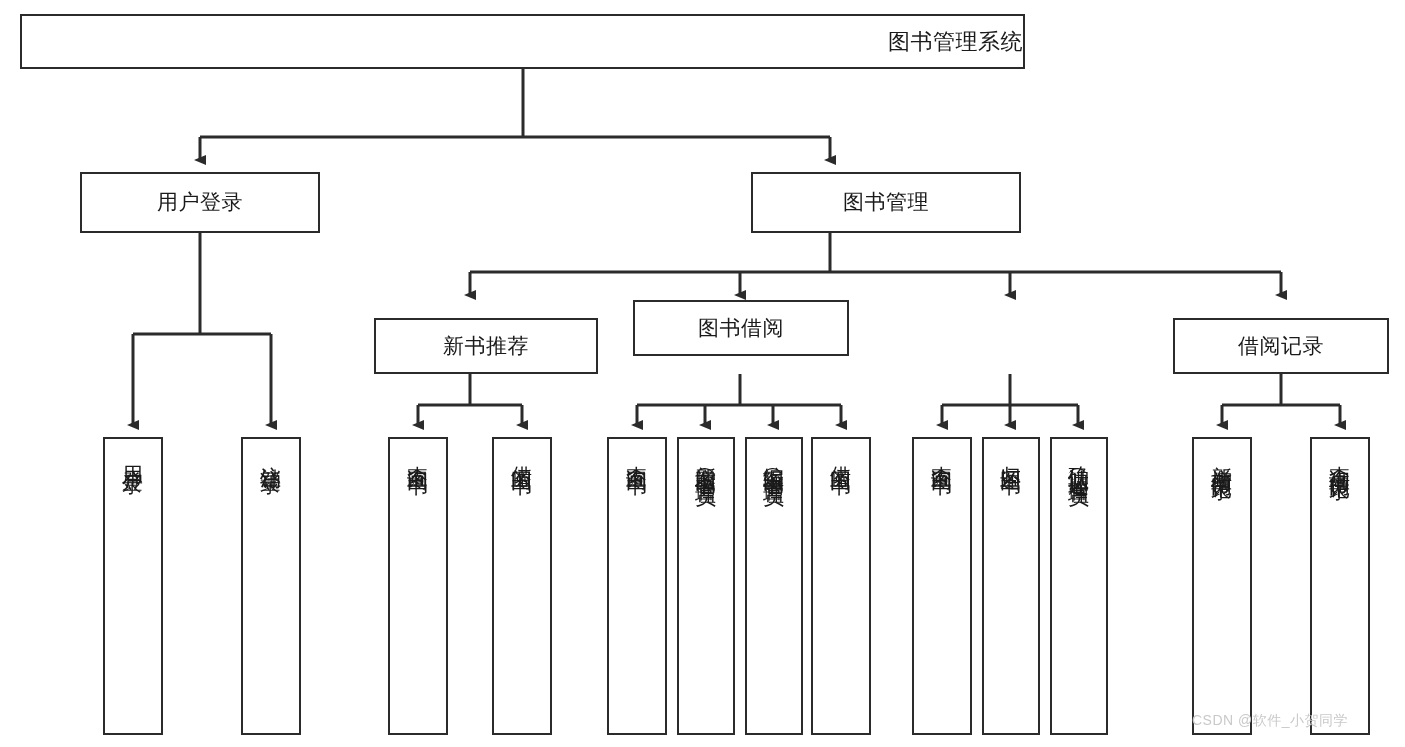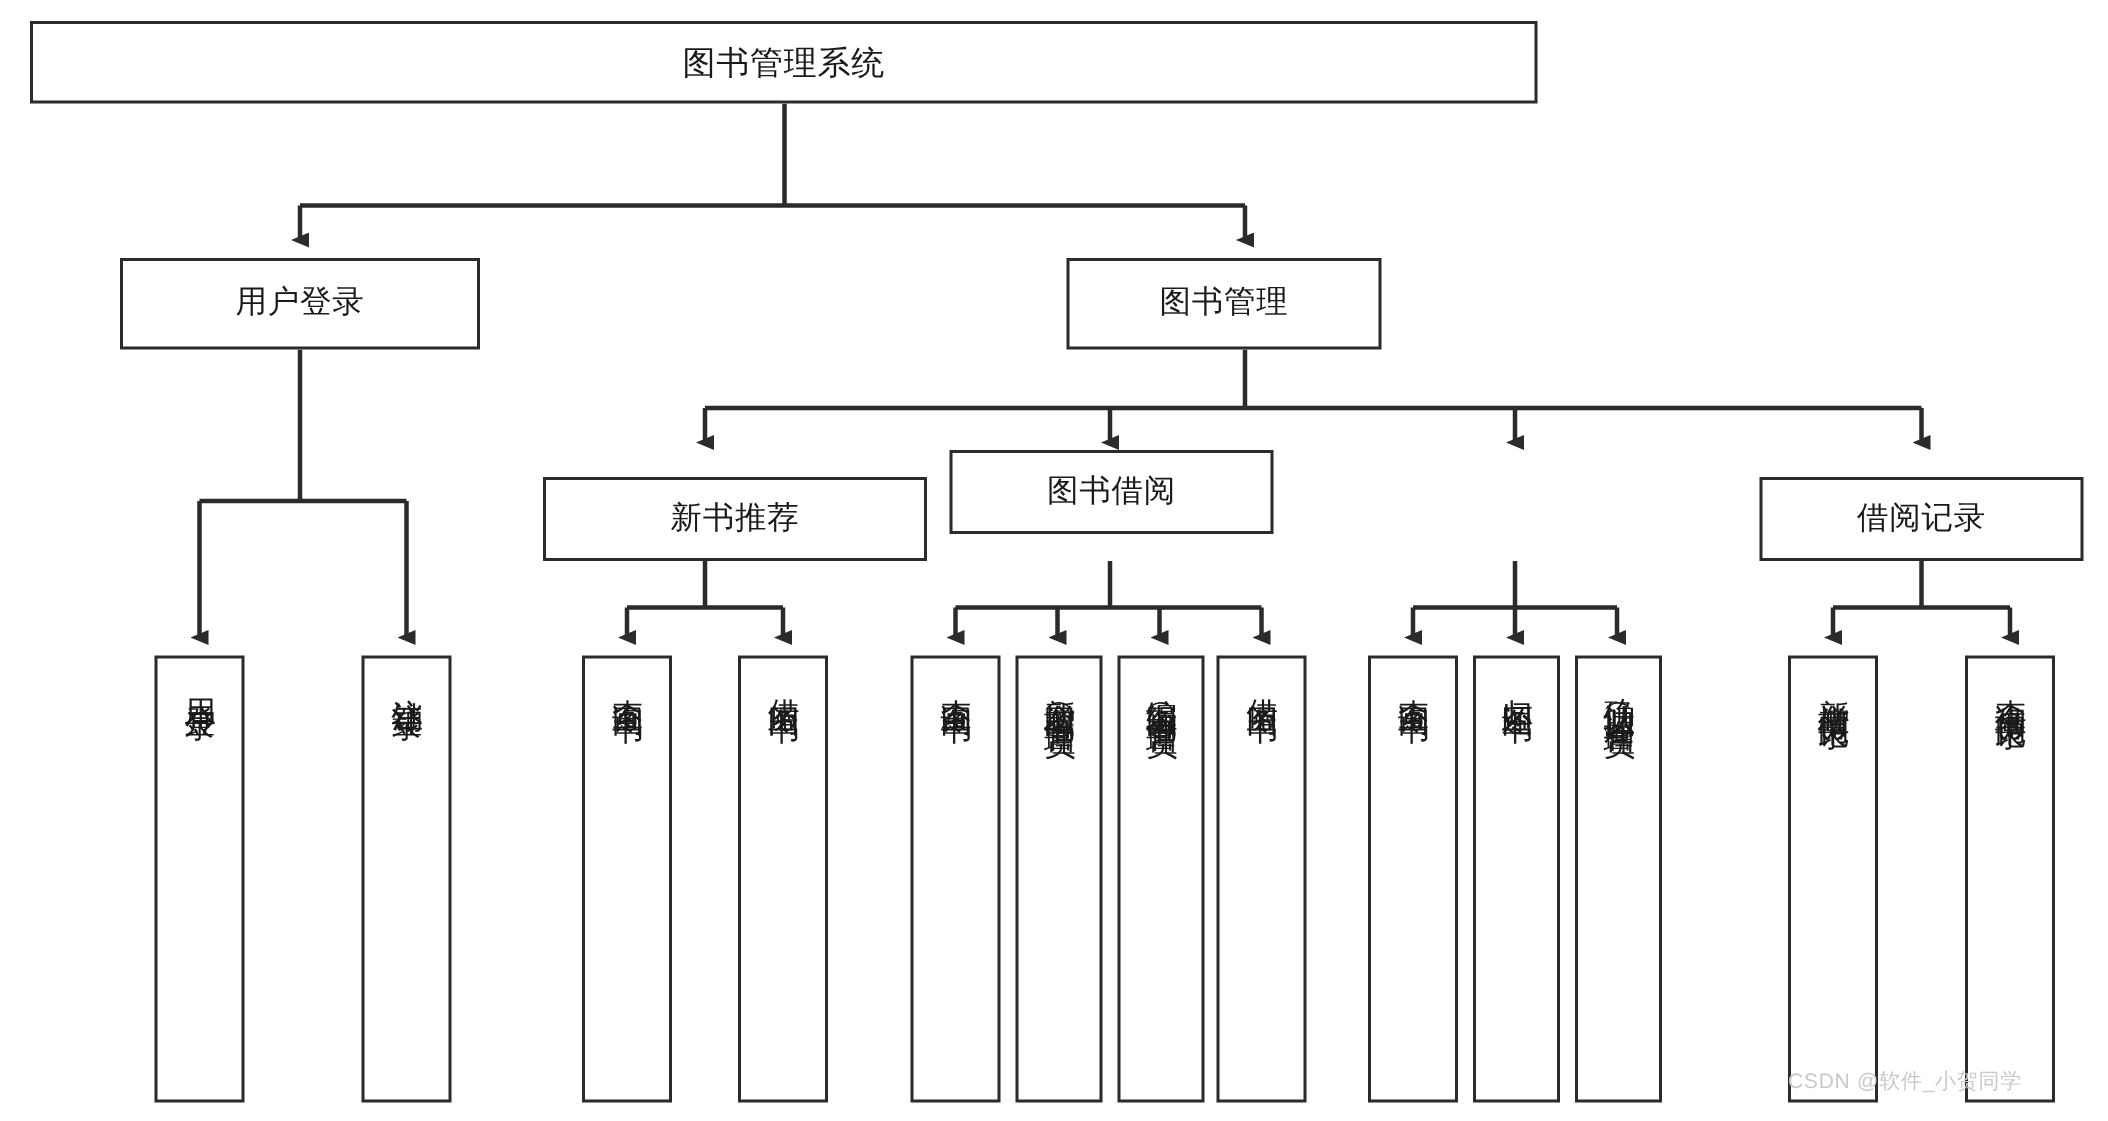--- a/index.html
+++ b/index.html
@@ -122,32 +122,32 @@
       <path d="M1010,405 L1010,425" marker-end="url(#arrow)"></path>
       <path d="M1078,405 L1078,425" marker-end="url(#arrow)"></path>
 
       <path d="M1281,374 L1281,405"></path>
       <path d="M1222,405 L1340,405"></path>
       <path d="M1222,405 L1222,425" marker-end="url(#arrow)"></path>
       <path d="M1340,405 L1340,425" marker-end="url(#arrow)"></path>
     </g>
   </svg>
 
-  <div class="node h root" style="left:20px; top:14px; width:1005px; height:55px;">
+  <div class="node h root" style="left:20px; top:14px; width:1005px; height:55px;justify-content:flex-end;">
     <span class="label">图书管理系统</span>
   </div>
 
   <div class="node h" style="left:80px; top:172px; width:240px; height:61px;">
     <span class="label">用户登录</span>
   </div>
-  <div class="node h" style="left:711px; top:172px; width:210px; height:61px;">
+  <div class="node h" style="left:751px; top:172px; width:270px; height:61px;">
     <span class="label">图书管理</span>
   </div>
 
-  <div class="node h" style="left:362px; top:318px; width:256px; height:56px;">
+  <div class="node h" style="left:374px; top:318px; width:224px; height:56px;">
     <span class="label">新书推荐</span>
   </div>
   <div class="node h" style="left:633px; top:300px; width:216px; height:56px;">
     <span class="label">图书借阅</span>
   </div>
   <div class="node h" style="left:1173px; top:318px; width:216px; height:56px;">
     <span class="label">借阅记录</span>
   </div>
 
   <div class="node v" style="left:103px; top:437px; width:60px; height:298px;">

